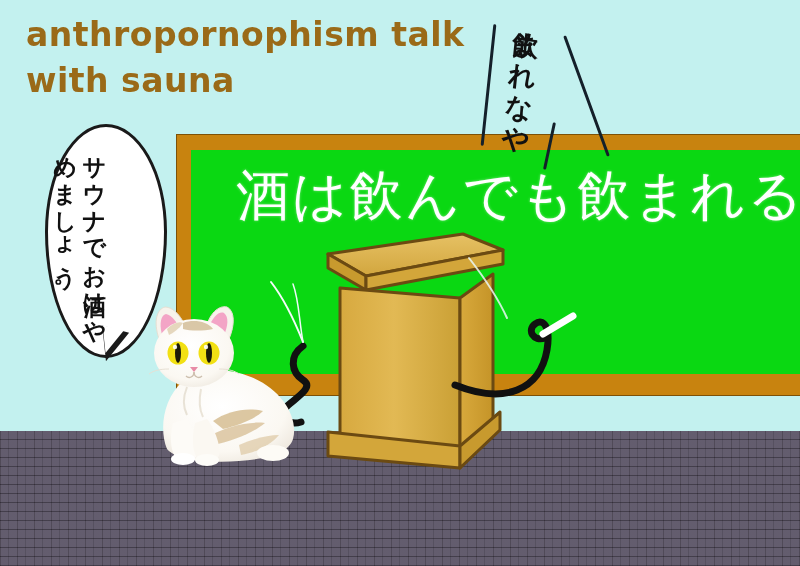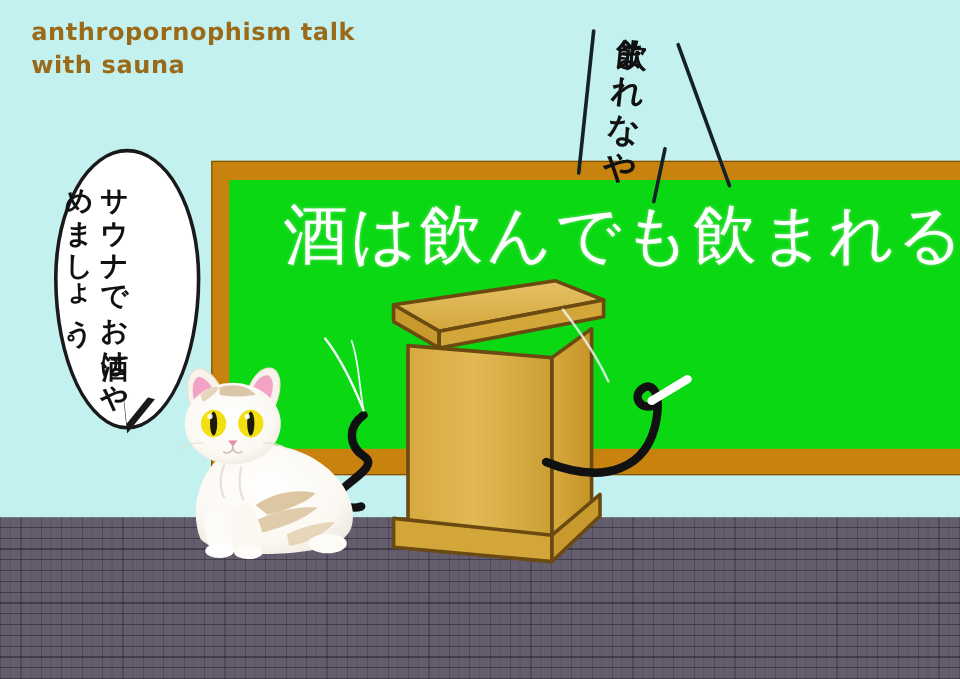--- a/index.html
+++ b/index.html
@@ -106,21 +106,21 @@
   .arms{position:absolute;left:255px;top:230px;width:330px;height:260px;pointer-events:none;}
 
   
   .cat{position:absolute;left:143px;top:303px;width:165px;height:163px;}
 
   
   .title{
     position:absolute;left:26px;top:12px;width:470px;
     color:#9a6a18;
     font-family:"DejaVu Sans","Liberation Sans",sans-serif;
-    font-size:20px;font-weight:700;
+    font-size:33px;font-weight:700;
     line-height:1.4;
     letter-spacing:.5px;
     white-space:pre-line;
   }
 </style>
 </head>
 <body>
 
 <div id="scene">
 

